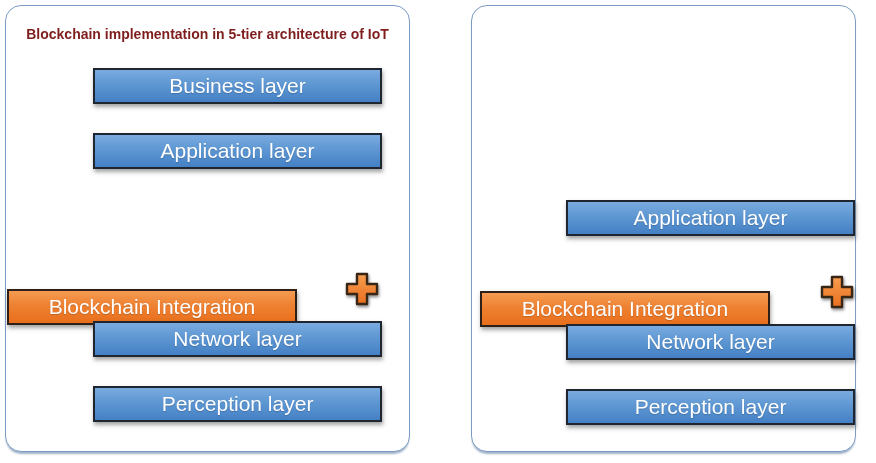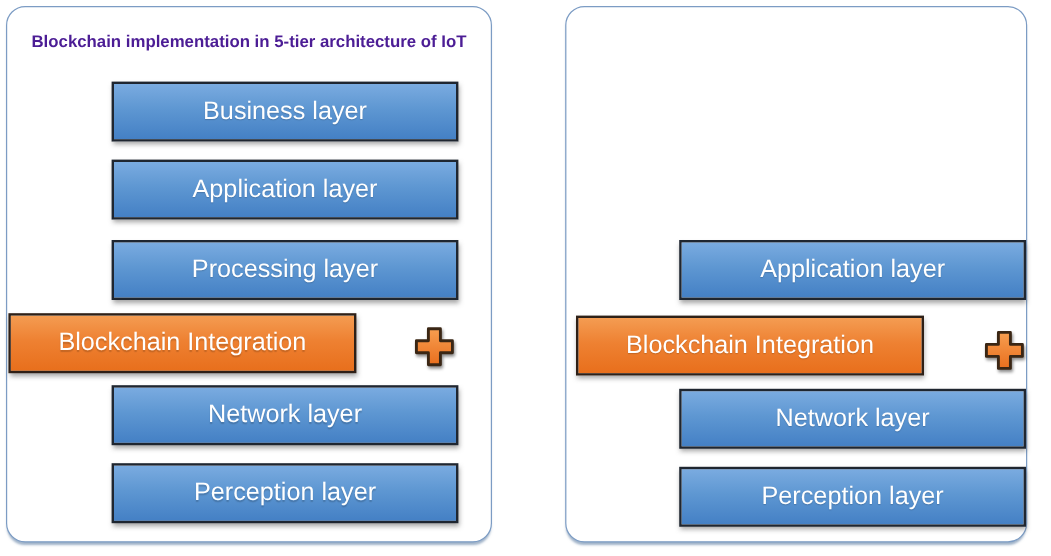--- a/index.html
+++ b/index.html
@@ -18,41 +18,42 @@
     border-radius:16px;
     box-shadow:0 2.5px 2px -1px rgba(80,115,155,.55);
     box-sizing:border-box;
   }
   .panel-left{left:5px;width:405px;}
   .panel-right{left:471px;width:385px;}
   .panel-title{
     position:absolute;top:20px;left:0;right:0;
     margin:0;
     text-align:center;
-    font-size:14px;font-weight:bold;color:#4c1d95;
+    font-size:14px;font-weight:bold;color:#7f1d1d;
     letter-spacing:0px;
   }
   .layer{
     position:absolute;
-    width:289px;height:50px;
+    width:289px;height:36px;
     box-sizing:border-box;
     display:flex;align-items:center;justify-content:center;
     font-size:21px;color:#ffffff;
     text-shadow:0 1px 1px rgba(0,0,0,.18);
     box-shadow:1px 3px 4px rgba(75,75,75,.5);
     white-space:nowrap;
   }
   .layer.blue{
     background:linear-gradient(180deg,#7aabe0 0%,#5e97d2 45%,#4480c5 100%);
     border:2px solid #1f2630;
   }
   .layer.orange{
     background:linear-gradient(180deg,#f49c52 0%,#ee8132 45%,#e86f1c 100%);
     border:2px solid #2e2017;
     width:290px;
+    margin-top:28px;
   }
   
   .p5-business  {left:87px;top:62px;}
   .p5-application{left:87px;top:127px;}
   .p5-processing{left:87px;top:194px;}
   .p5-blockchain{left:1px; top:255px;}
   .p5-network   {left:87px;top:315px;}
   .p5-perception{left:87px;top:380px;}
   .p5-plus{position:absolute;left:338px;top:265px;}
   
@@ -66,21 +67,20 @@
 </head>
 <body>
 
 <div class="stage">
 
   <section class="panel panel-left">
     <h2 class="panel-title">Blockchain implementation in 5-tier architecture of IoT</h2>
 
     <div class="layer blue p5-business">Business layer</div>
     <div class="layer blue p5-application">Application layer</div>
-    <div class="layer blue p5-processing">Processing layer</div>
     <div class="layer orange p5-blockchain">Blockchain Integration</div>
     <div class="layer blue p5-network">Network layer</div>
     <div class="layer blue p5-perception">Perception layer</div>
 
     <span class="p5-plus">
       <svg class="plus-wrap" viewBox="0 0 36 36" width="36" height="36" aria-hidden="true">
         <defs>
           <linearGradient id="og1" x1="0" y1="0" x2="0" y2="1">
             <stop offset="0" stop-color="#f79e50"></stop>
             <stop offset="1" stop-color="#e96f1e"></stop>

